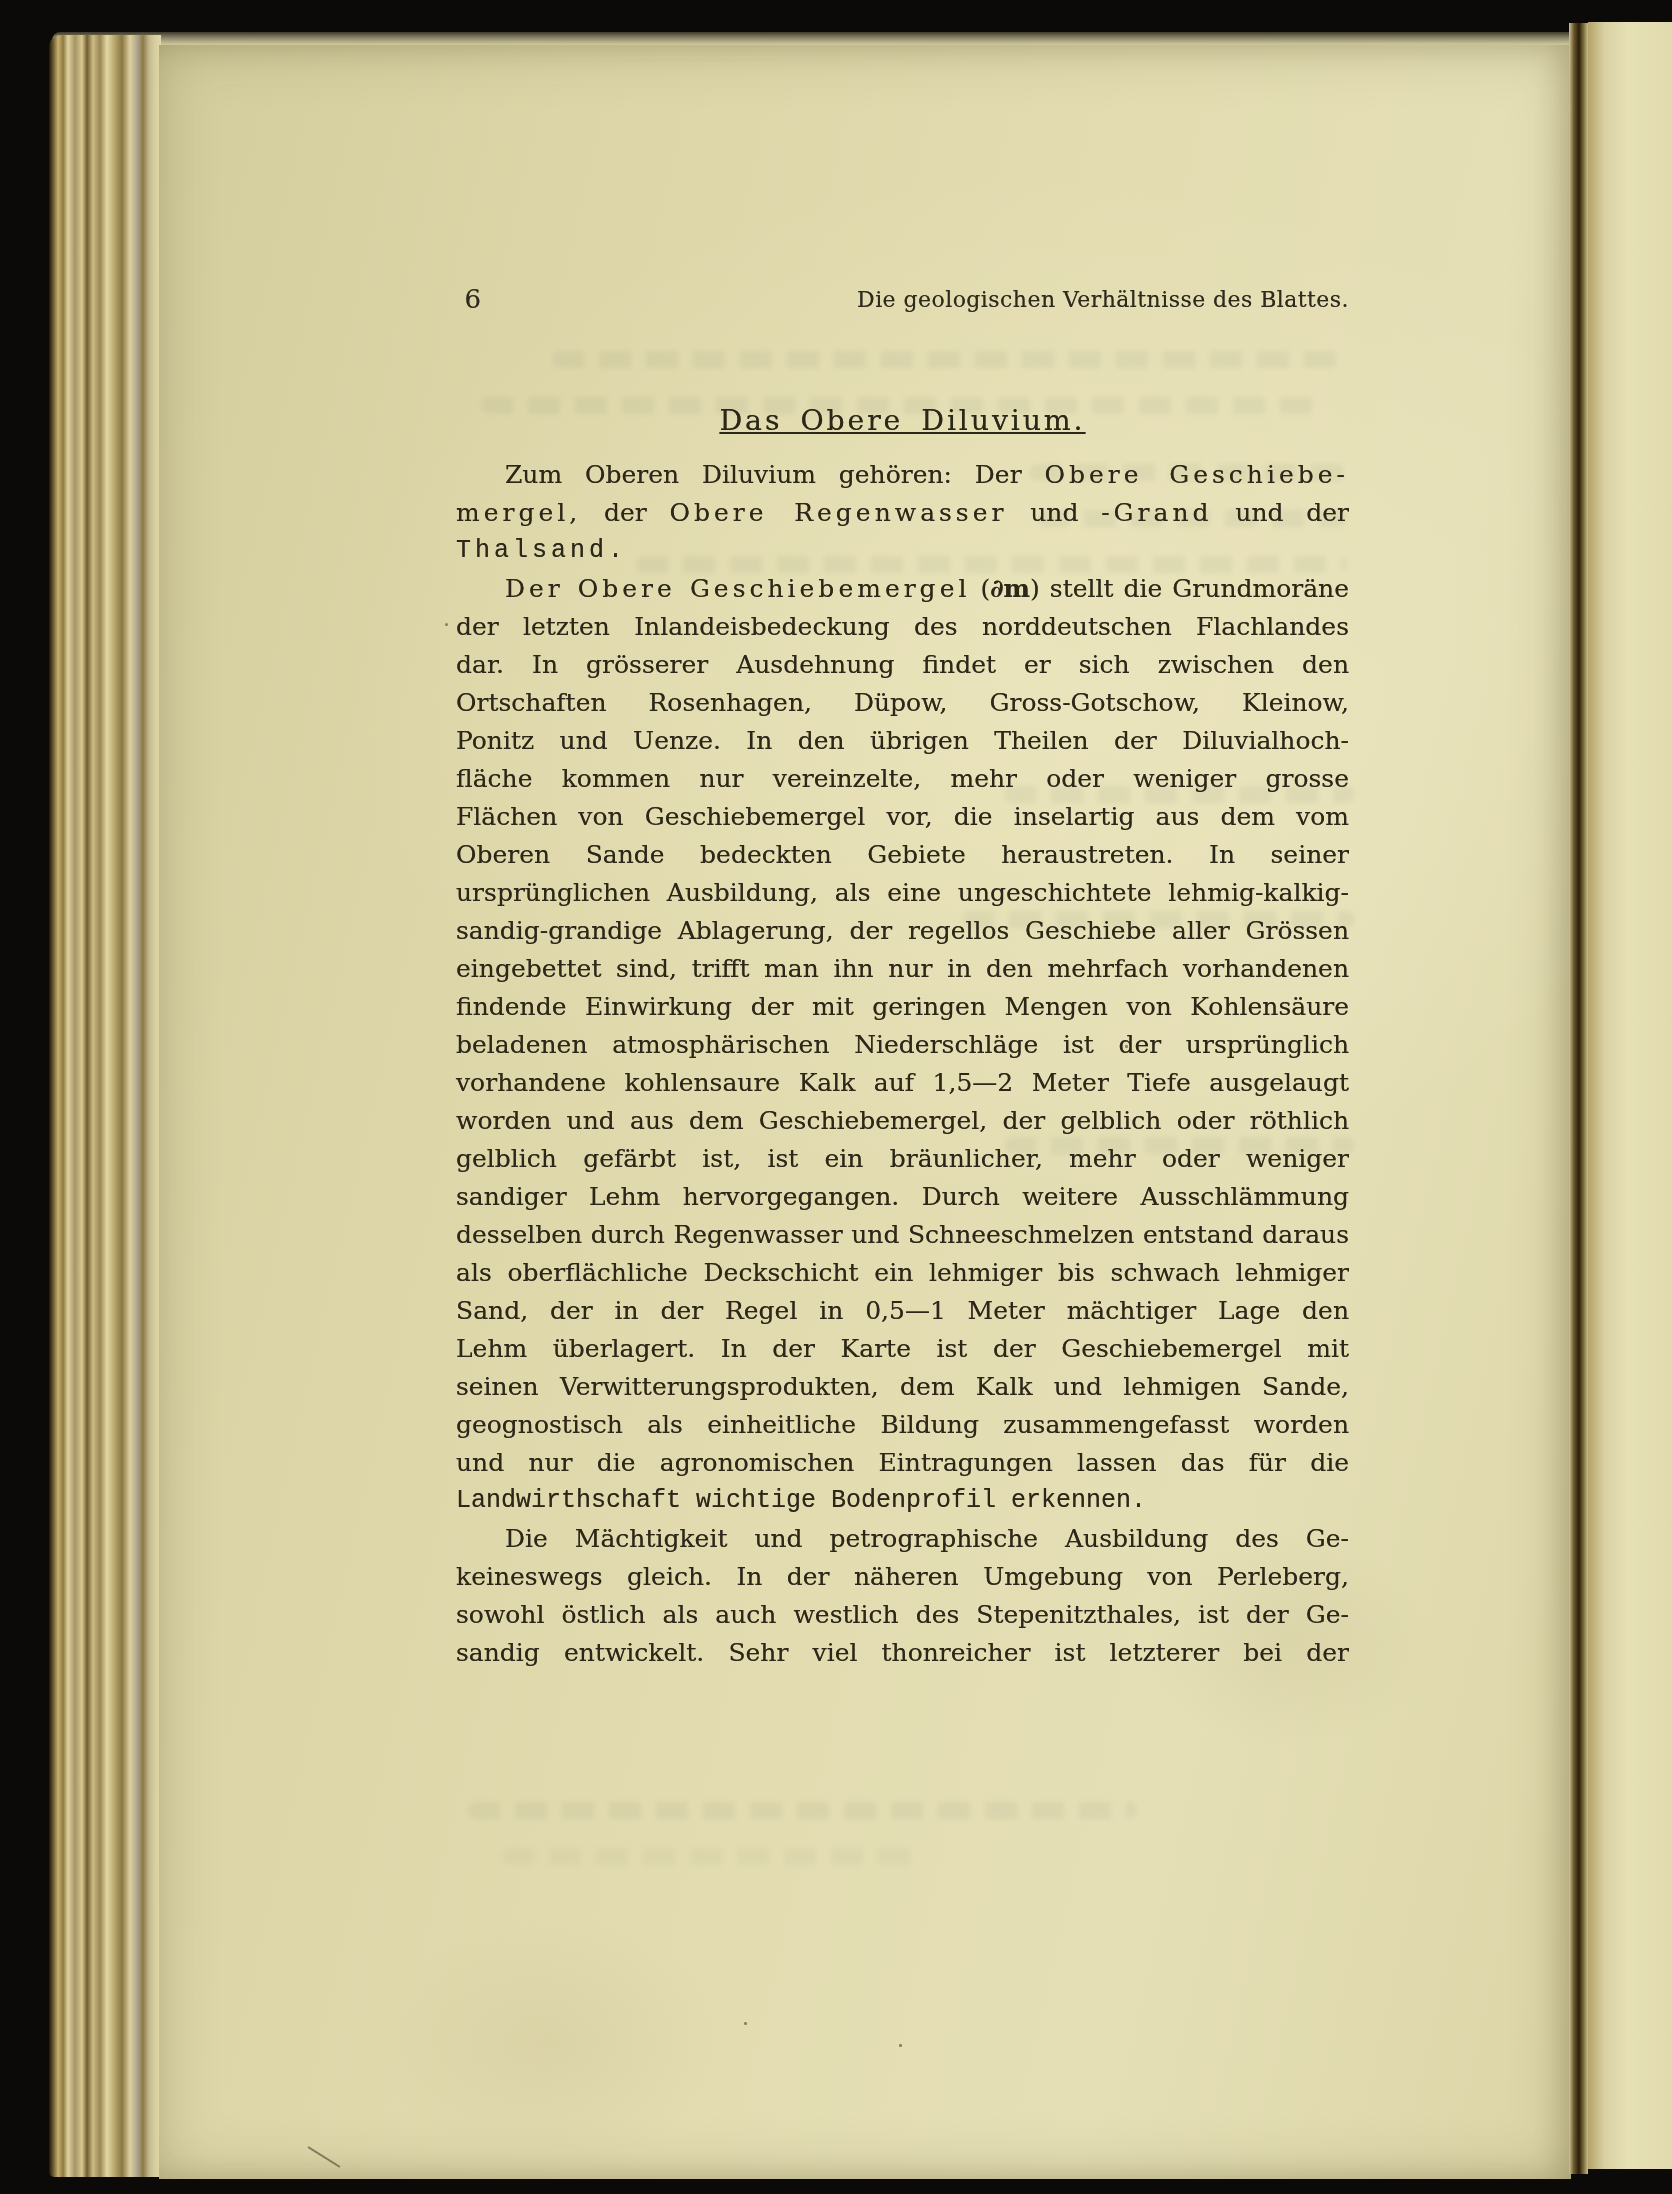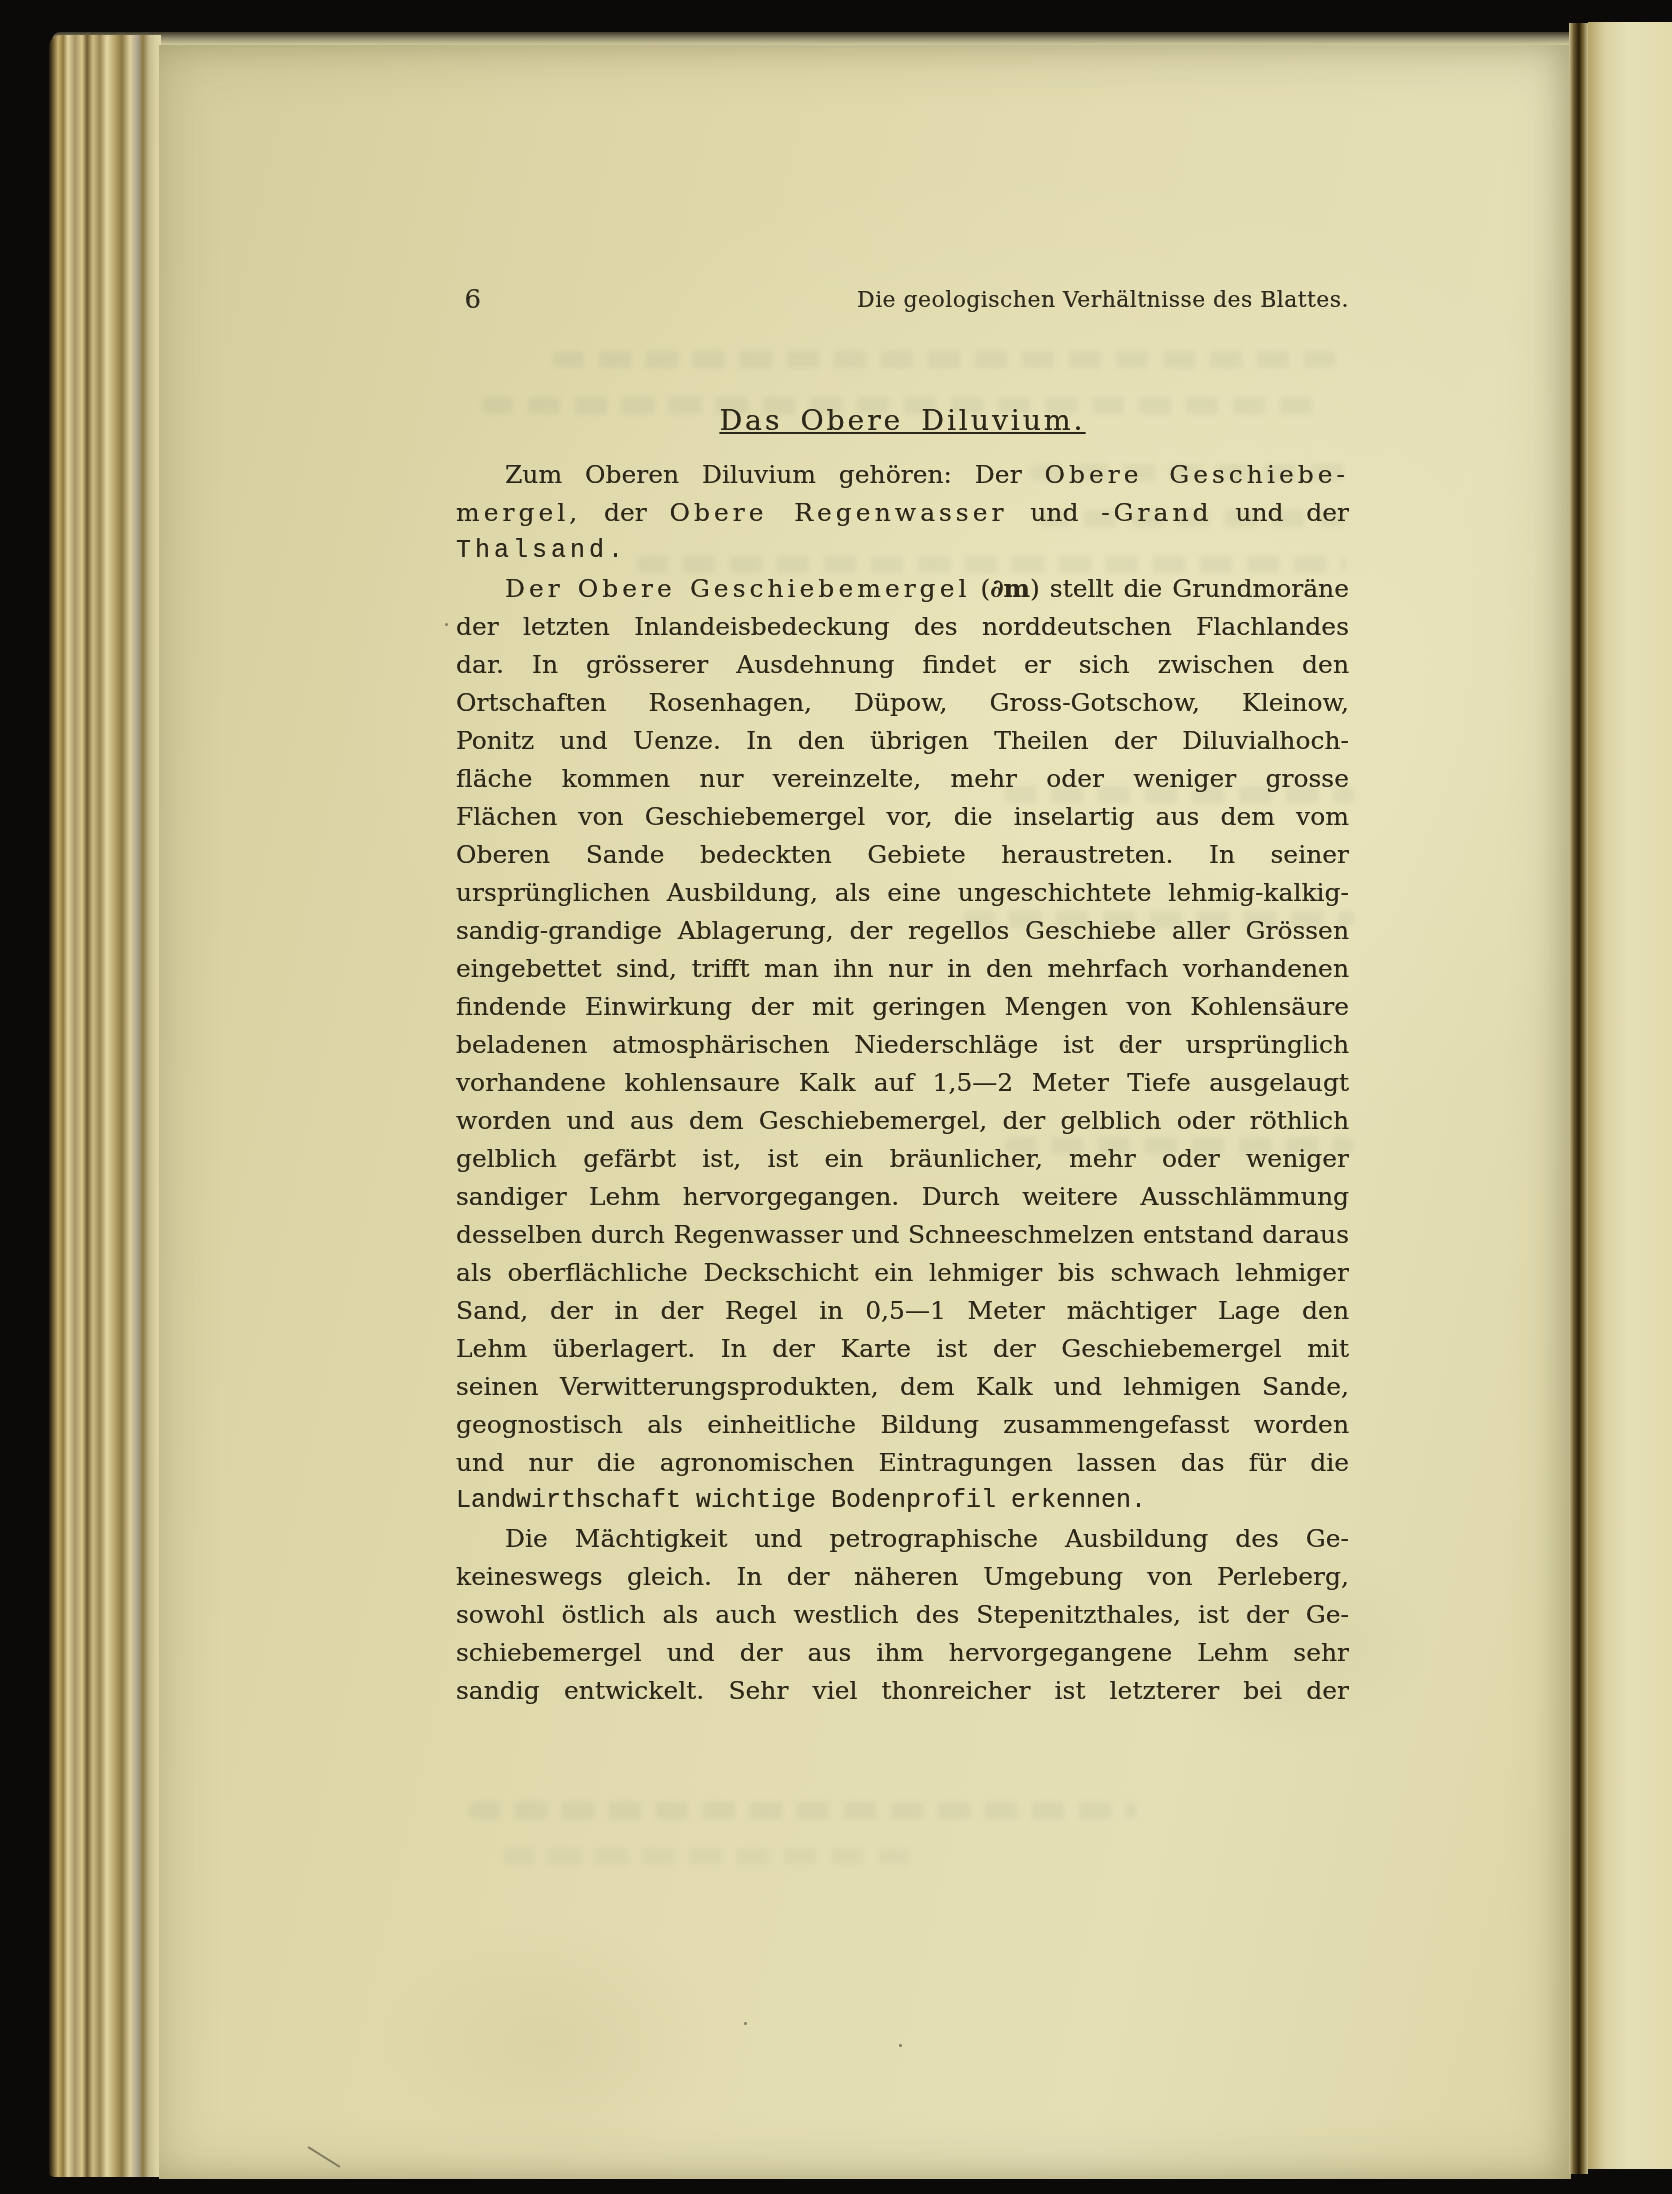--- a/index.html
+++ b/index.html
@@ -125,21 +125,20 @@
             <div class="line"><span>Lehm überlagert.  In der Karte ist der Geschiebemergel mit</span></div>
             <div class="line"><span>seinen Verwitterungsprodukten, dem Kalk und lehmigen Sande,</span></div>
             <div class="line"><span>geognostisch als einheitliche Bildung zusammengefasst worden</span></div>
             <div class="line"><span>und nur die agronomischen Eintragungen lassen das für die</span></div>
             <div class="line end"><span>Landwirthschaft wichtige Bodenprofil erkennen.</span></div>
           </div>
           <div class="paragraph">
             <div class="line indent"><span>Die Mächtigkeit und petrographische Ausbildung des Ge-</span></div>
             <div class="line"><span>keineswegs gleich.  In der näheren Umgebung von Perleberg,</span></div>
             <div class="line"><span>sowohl östlich als auch westlich des Stepenitzthales, ist der Ge-</span></div>
-            <div class="line"><span>schiebemergel und der aus ihm hervorgegangene Lehm sehr</span></div>
             <div class="line"><span>sandig entwickelt.  Sehr viel thonreicher ist letzterer bei der</span></div>
           </div>
         </div>
     </div>
   </div>
 
   <div class="gutter"></div>
   <div class="page-right"></div>
 </div>
 

